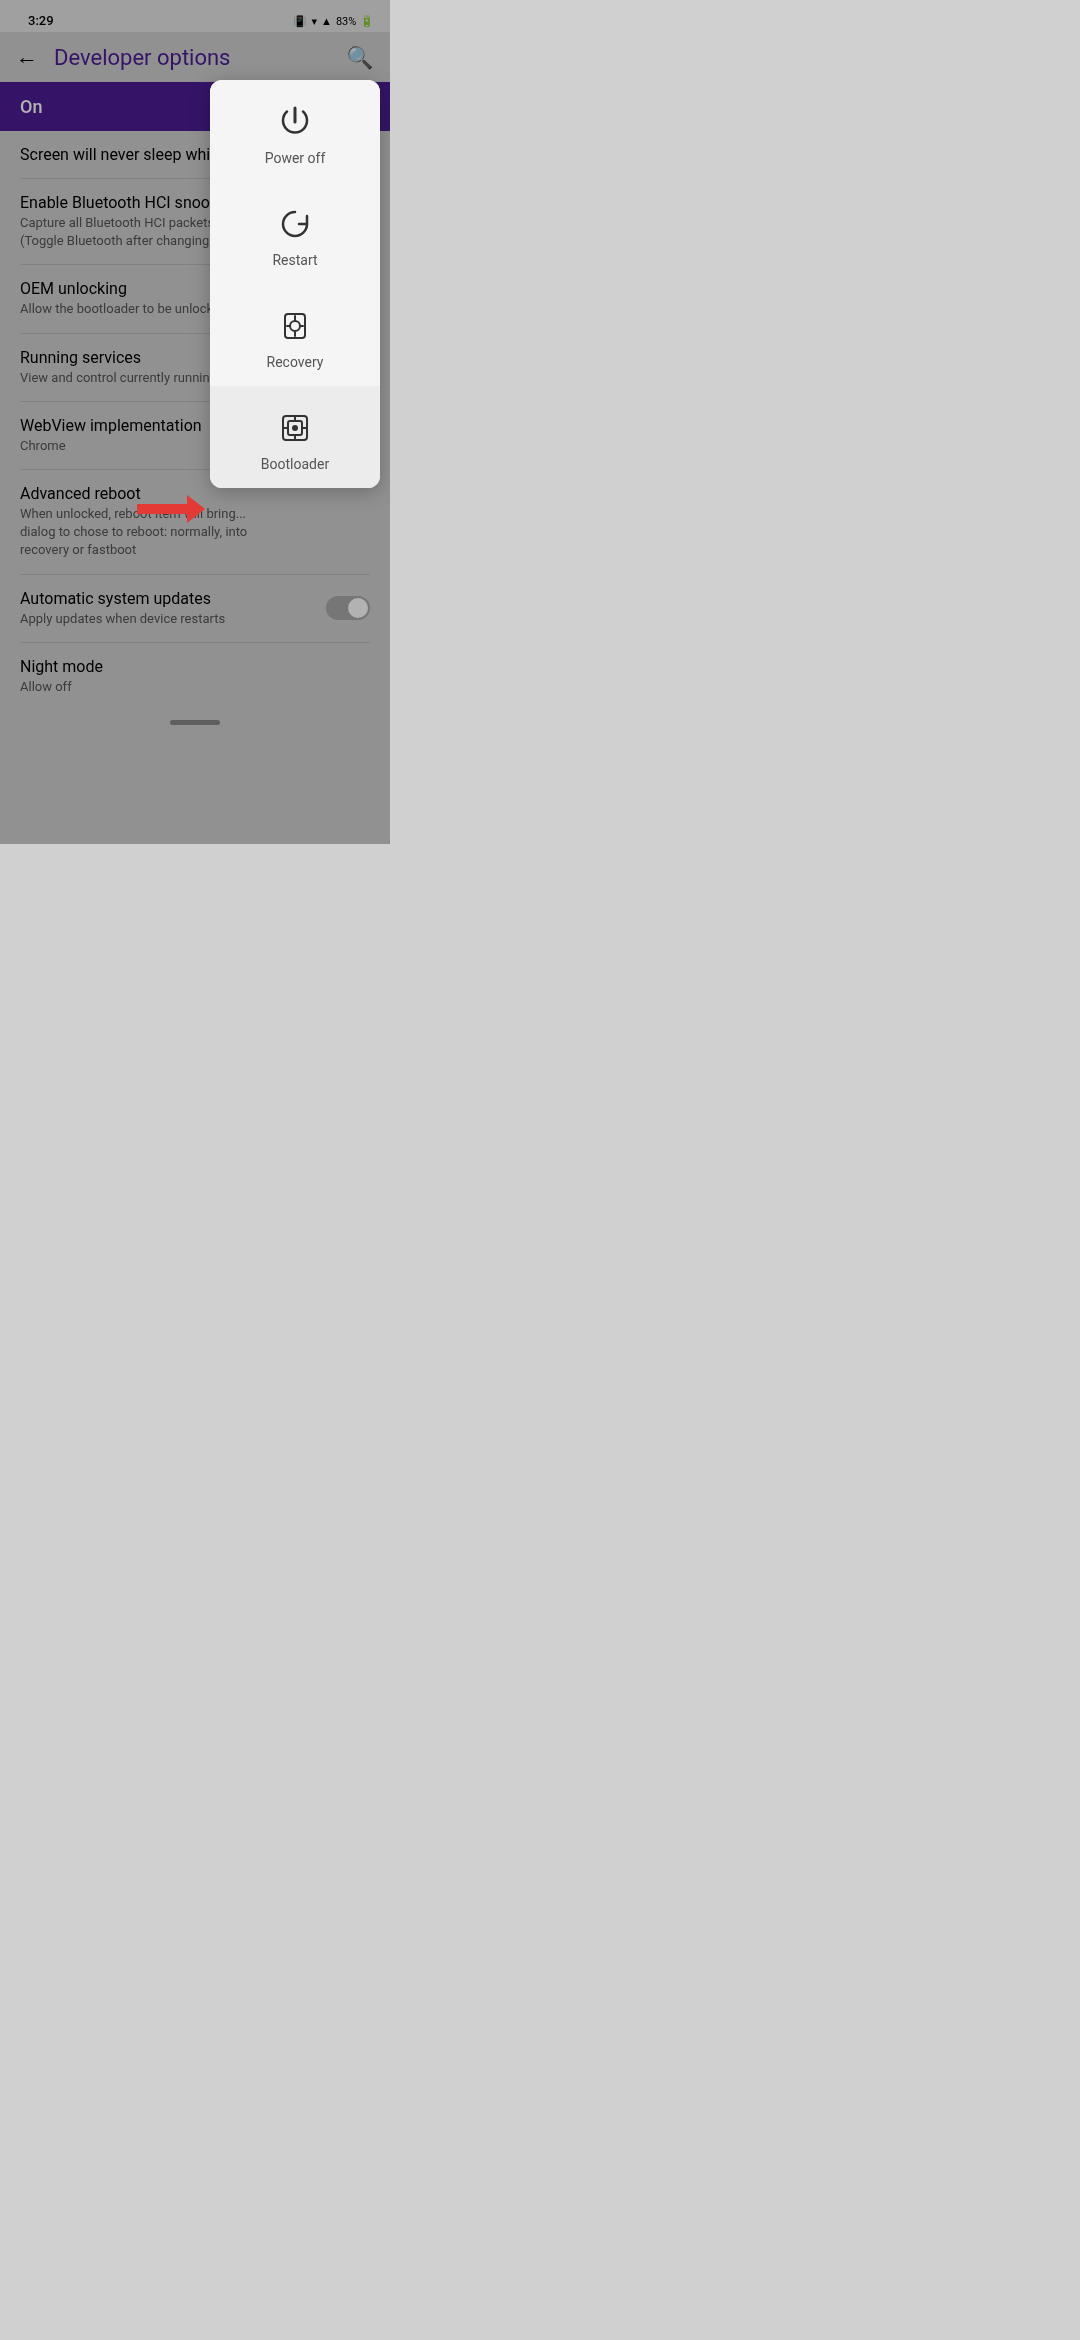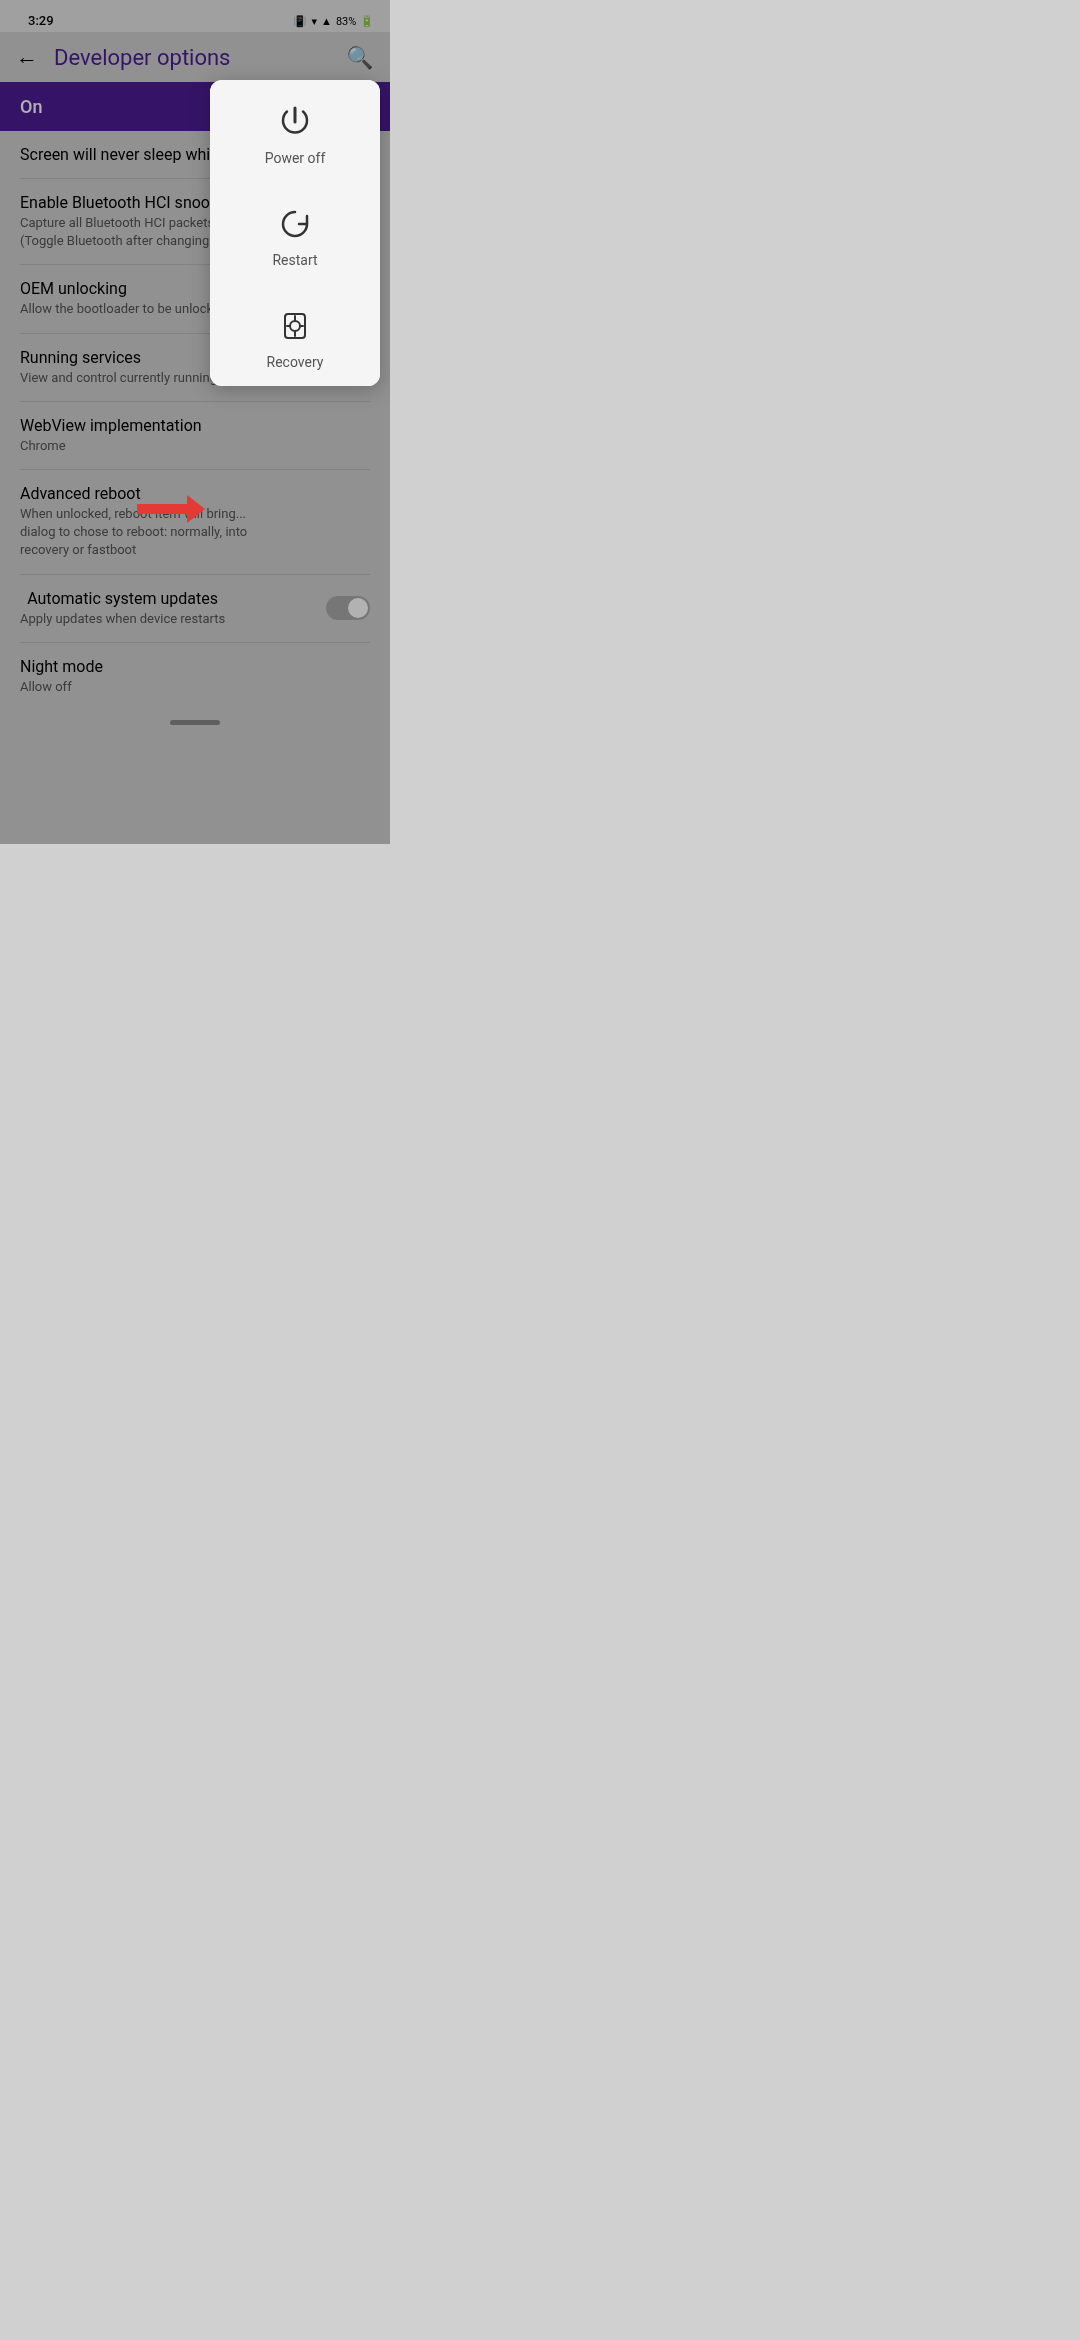--- a/index.html
+++ b/index.html
@@ -95,21 +95,20 @@
     .setting-subtitle {
       font-size: 13px;
       color: #555;
       margin-top: 2px;
       line-height: 1.4;
     }
     .setting-row {
       display: flex;
       align-items: center;
       justify-content: space-between;
-      text-align: center;
     }
 
     
     .toggle {
       width: 44px;
       height: 24px;
       background: #aaa;
       border-radius: 12px;
       position: relative;
       flex-shrink: 0;
@@ -323,20 +322,34 @@
         <circle cx="18" cy="18" r="5"></circle>
         <line x1="18" y1="8" x2="18" y2="13"></line>
         <line x1="18" y1="23" x2="18" y2="28"></line>
         <line x1="10" y1="18" x2="13" y2="18"></line>
         <line x1="23" y1="18" x2="26" y2="18"></line>
       </svg>
     </div>
     <span class="menu-label">Recovery</span>
   </div>
 
+  <div class="power-menu-item highlighted">
+    <div class="menu-icon">
+      <svg viewBox="0 0 36 36" fill="none" stroke="#333" stroke-width="2" stroke-linecap="round" stroke-linejoin="round">
+        <rect x="6" y="6" width="24" height="24" rx="3"></rect>
+        <rect x="11" y="11" width="14" height="14" rx="2"></rect>
+        <line x1="18" y1="6" x2="18" y2="11"></line>
+        <line x1="18" y1="25" x2="18" y2="30"></line>
+        <line x1="6" y1="18" x2="11" y2="18"></line>
+        <line x1="25" y1="18" x2="30" y2="18"></line>
+        <circle cx="18" cy="18" r="2" fill="#333"></circle>
+      </svg>
+    </div>
+    <span class="menu-label">Bootloader</span>
+  </div>
 
 
 </div>
 
 <div class="red-arrow">
   <div class="red-arrow-body"></div>
   <div class="red-arrow-head"></div>
 </div>
 
 </body></html>

